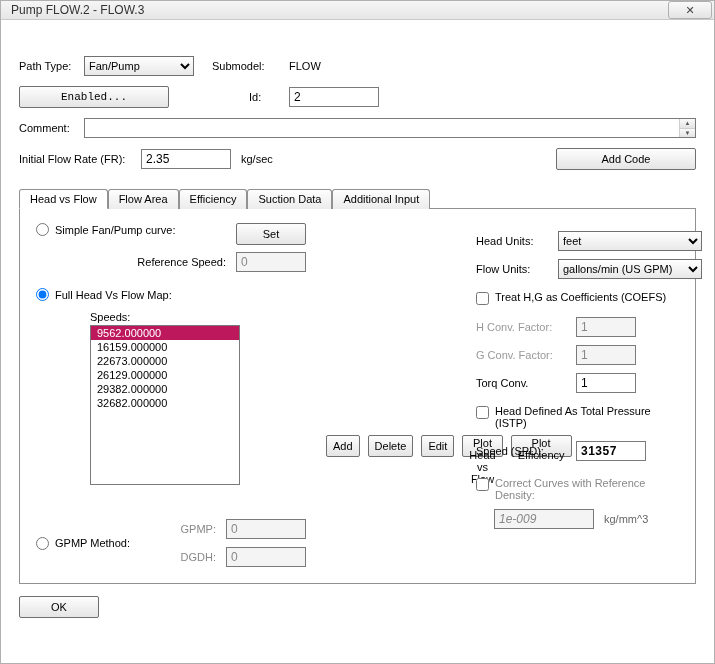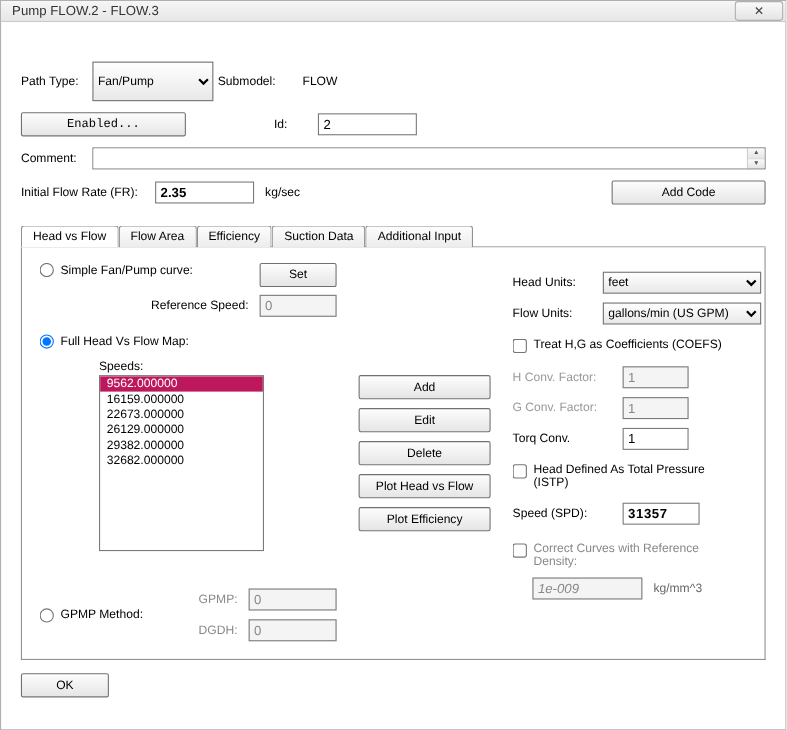--- a/index.html
+++ b/index.html
@@ -44,26 +44,26 @@
   .content {
     padding: 36px 18px 8px 18px;
     flex: 1;
     display: flex;
     flex-direction: column;
   }
   .row { display: flex; align-items: center; margin-bottom: 10px; }
   .row label { white-space: nowrap; }
   .lbl-pathtype { width: 65px; }
   select.path {
-    width: 110px; height: 36px;
+    width: 110px; height: 20px;
     background: linear-gradient(#fff,#e8e8e8);
     border: 1px solid #707070;
     font-size: 11px;
   }
-  .lbl-submodel { margin-left: 4px; width: 65px; }
+  .lbl-submodel { margin-left: 18px; width: 65px; }
   .submodel-val { margin-left: 12px; }
   .enablebtn {
     width: 150px; height: 22px;
     border: 1px solid #707070;
     background: linear-gradient(#fdfdfd,#e5e5e5);
     border-radius: 2px;
     font-family: Liberation Mono, monospace; font-size: 11px;
     cursor: pointer;
   }
   .idlbl { margin-left: 80px; width: 40px; }
@@ -94,21 +94,21 @@
   .spin {
     width: 16px; display:flex; flex-direction:column;
     border-left:1px solid #cfcfcf;
   }
   .spin div {
     flex:1; font-size:6px; display:flex; align-items:center; justify-content:center;
     background:linear-gradient(#fafafa,#e4e4e4); cursor:pointer; color:#555;
   }
   .spin div:first-child{border-bottom:1px solid #cfcfcf;}
   .fr-lbl { width:122px; }
-  .fr-val { width:90px; font-weight:bold; font-family:"Tahoma"; font-size:13px; }
+  .fr-val { width:90px; font-weight:normal; font-family:"Tahoma"; font-size:13px; }
   .fr-unit { margin-left:10px; }
   .addcode {
     margin-left:auto;
     width:140px; height:22px;
     border:1px solid #707070;
     background:linear-gradient(#fdfdfd,#e5e5e5);
     border-radius:2px; font-size:11px; cursor:pointer; font-family:inherit;
   }
   
   .tabstrip {
@@ -139,21 +139,21 @@
     flex:1;
     padding:14px 16px 16px 16px;
     position:relative;
     background:#fff;
   }
   .panelgrid {
     display:flex;
     gap:20px;
   }
   .left { flex:1; }
-  .mid { width:130px; display:flex; flex-direction:column; gap:8px; align-items:center;}
+  .mid { width:130px; display:flex; flex-direction:row; gap:8px; align-items:center;}
   .right { width:250px; }
   .radio-row { display:flex; align-items:center; margin-bottom:10px; }
   .radio-row input { margin:0 6px 0 0; }
   .btn {
     width:120px; height:22px;
     border:1px solid #707070;
     background:linear-gradient(#fdfdfd,#e5e5e5);
     border-radius:2px; font-size:11px; font-family:inherit; cursor:pointer;
   }
   .refspeed-row { display:flex; align-items:center; margin:6px 0 16px 0;}
@@ -293,22 +293,22 @@
               <div style="display:flex;align-items:center;">
                 <label class="sublbl">DGDH:</label>
                 <input class="text" style="width: 80px;" disabled="" value="0">
               </div>
             </div>
           </div>
         </div>
 
         <div class="mid" style="padding-top:102px">
           <button class="btn">Add</button>
+          <button class="btn">Delete</button>
           <button class="btn">Edit</button>
-          <button class="btn">Delete</button>
           <button class="btn">Plot  Head vs Flow</button>
           <button class="btn">Plot Efficiency</button>
         </div>
 
         <div class="right">
           <div class="rsec">
             <span class="rlabel">Head Units:</span>
             <select class="units">
               <option>feet</option>
             </select>

